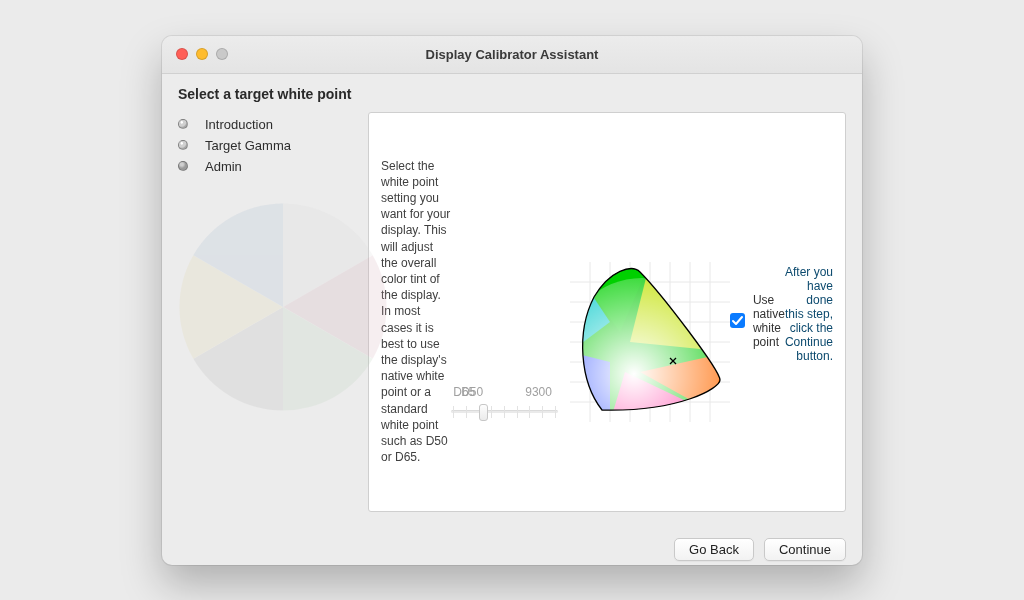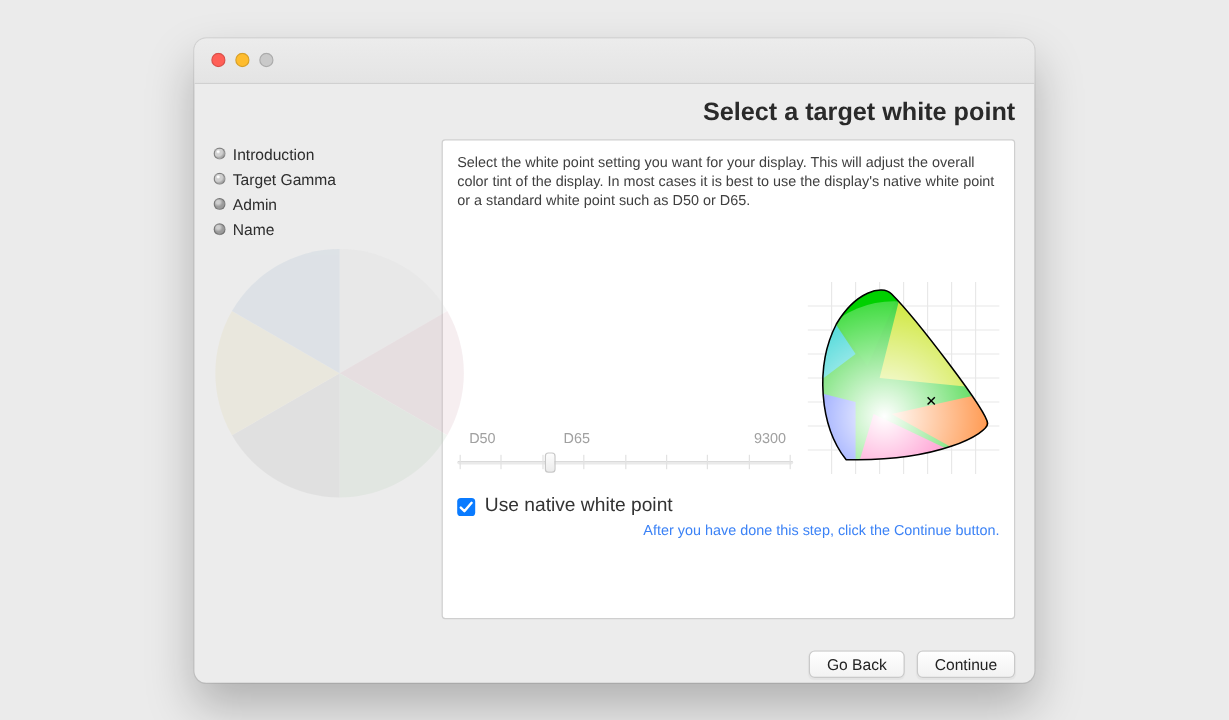--- a/index.html
+++ b/index.html
@@ -35,39 +35,39 @@
   .tl.grn { background:#c9c9c9; }
   .title {
     position:absolute; left:0; right:0; text-align:center;
     font-weight:600; font-size:13px; color:#3a3a3a;
   }
   .body {
     display:flex; flex-direction:column;
     padding: 12px 16px 14px 16px;
   }
   .heading {
-    text-align:right; font-weight:600; font-size:21px; color:#2a2a2a;
+    text-align:left; font-weight:600; font-size:14px; color:#2a2a2a;
     margin-bottom: 10px;
   }
   .cols {
     display:flex; gap:0;
   }
   .sidebar {
     width: 190px;
     position: relative;
     padding-top:2px;
   }
   .sidebar-bg {
     position:absolute; left:-10px; top:30px; width:230px; height:330px;
     opacity:0.18; pointer-events:none;
     filter: saturate(0.6);
   }
   .steps { position:relative; list-style:none; }
   .steps li {
-    display:flex; align-items:center; gap:6px;
+    display:flex; align-items:center; gap:17px;
     font-size:13px; color:#2d2d2d; padding:3px 0;
   }
   .dot {
     width:10px; height:10px; border-radius:50%;
     background: radial-gradient(circle at 35% 30%, #fff 0 18%, #bcbcbc 25% 55%, #8e8e8e 70% 100%);
     border: 0.5px solid rgba(0,0,0,0.25);
     flex-shrink:0;
   }
   .dot.done {
     background: radial-gradient(circle at 35% 30%, #fff 0 12%, #d0d0d0 20% 50%, #a7a7a7 65% 100%);
@@ -79,22 +79,22 @@
   .dot.future {
     background: radial-gradient(circle at 35% 30%, #cfcfcf 0 20%, #9b9b9b 50% 100%);
   }
   .panel {
     flex:1;
     background:#fff;
     border:1px solid #cfcfcf;
     border-radius:3px;
     padding:10px 12px 10px 12px;
     min-height: 400px;
-    display:flex; flex-direction:column;
-    font-size:12px; color:#2a2a2a;
+    display:flex; flex-direction:row;
+    font-size:12px; color:#2a2a2a;align-items:center;
   }
   .desc { color:#404040; line-height:1.35; }
   .midrow {
     display:flex; align-items:flex-end; gap:12px;
     margin-top: 60px;
   }
   .slider-area { flex:1; color:#a0a0a0; }
   .slider-labels-top, .slider-labels-bot {
     display:flex; justify-content:space-between;
     font-size:12px;
@@ -120,32 +120,32 @@
     width:9px; height:17px;
     background:linear-gradient(#fdfdfd,#ebebeb);
     border:1px solid #c7c7c7; border-radius:3px;
   }
   .slider-labels-bot { margin-top:3px; }
   .gamut {
     width:160px; height:160px;
   }
   .checkbox-row {
     display:flex; align-items:center; gap:8px;
-    margin-top:18px; font-size:16px; color:#333;
+    margin-top:18px; font-size:12px; color:#333;
   }
   .chk {
     width:15px; height:15px; border-radius:3px;
     background:#0a7bff; position:relative; flex-shrink:0;
   }
   .chk svg { position:absolute; left:1px; top:1px; }
   .value-row {
     text-align:right; font-size:13px; color:#333; margin-top:28px;
   }
   .instr {
-    text-align:right; font-size:12px; color:#3b82f6; margin-top:4px;
+    text-align:right; font-size:12px; color:#0c4a6e; margin-top:4px;
   }
   .footer {
     display:flex; justify-content:flex-end; gap:10px;
     padding:12px 16px 4px;
   }
   .btn {
     background:linear-gradient(#ffffff,#f2f2f2);
     border:1px solid #c9c9c9; border-radius:5px;
     padding:3px 14px; font-size:13px; color:#222;
     box-shadow: 0 1px 1px rgba(0,0,0,0.04);
@@ -156,20 +156,21 @@
 <body>
 
 <div class="window">
 
   <div class="titlebar">
     <div class="traffic">
       <div class="tl red"></div>
       <div class="tl yel"></div>
       <div class="tl grn"></div>
     </div>
+    <div class="title">Display Calibrator Assistant</div>
   </div>
 
   <div class="body">
     <div class="heading">Select a target white point</div>
 
     <div class="cols">
 
       <div class="sidebar">
         <svg class="sidebar-bg" viewBox="0 0 200 200">
           <g transform="translate(100,100)">
@@ -186,24 +187,20 @@
               <span class="dot done"></span>
               <span>Introduction</span>
             </li>
           <li>
               <span class="dot done"></span>
               <span>Target Gamma</span>
             </li>
           <li>
               <span class="dot future"></span>
               <span>Admin</span>
-            </li>
-          <li>
-              <span class="dot future"></span>
-              <span>Name</span>
             </li>
         </ul>
       </div>
 
       <div class="panel">
         <div class="desc">Select the white point setting you want for your display.  This will adjust the overall color tint of the display.  In most cases it is best to use the display's native white point or a standard white point such as D50 or D65.</div>
 
         <div class="midrow">
           <div class="slider-area">
             <div class="slider-labels-top">

